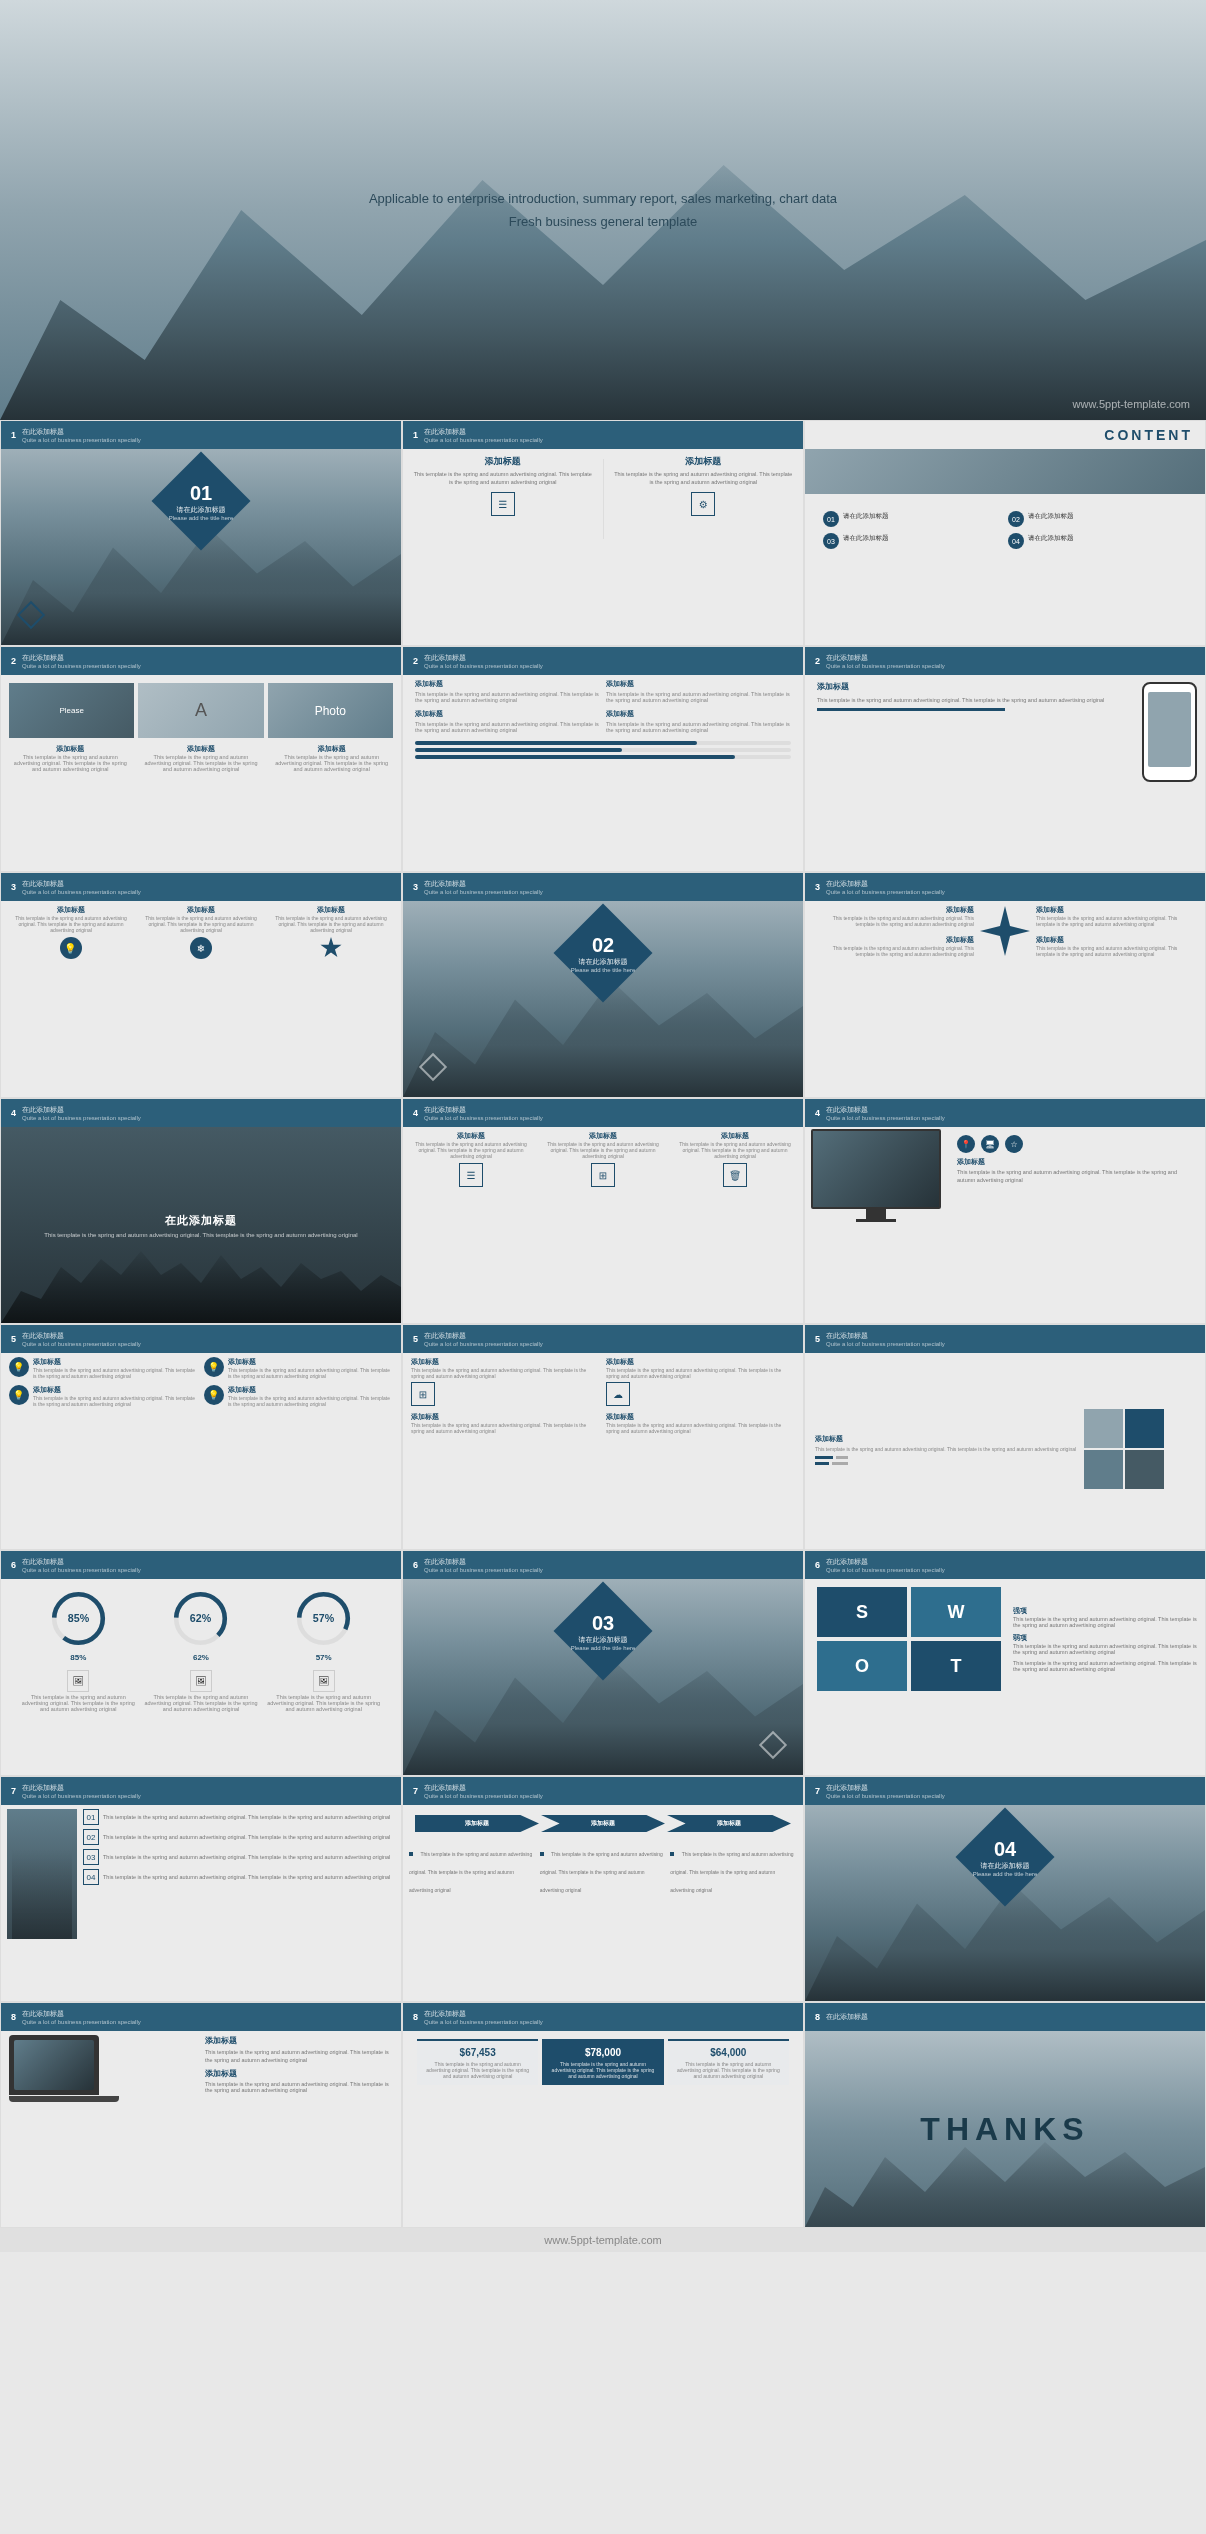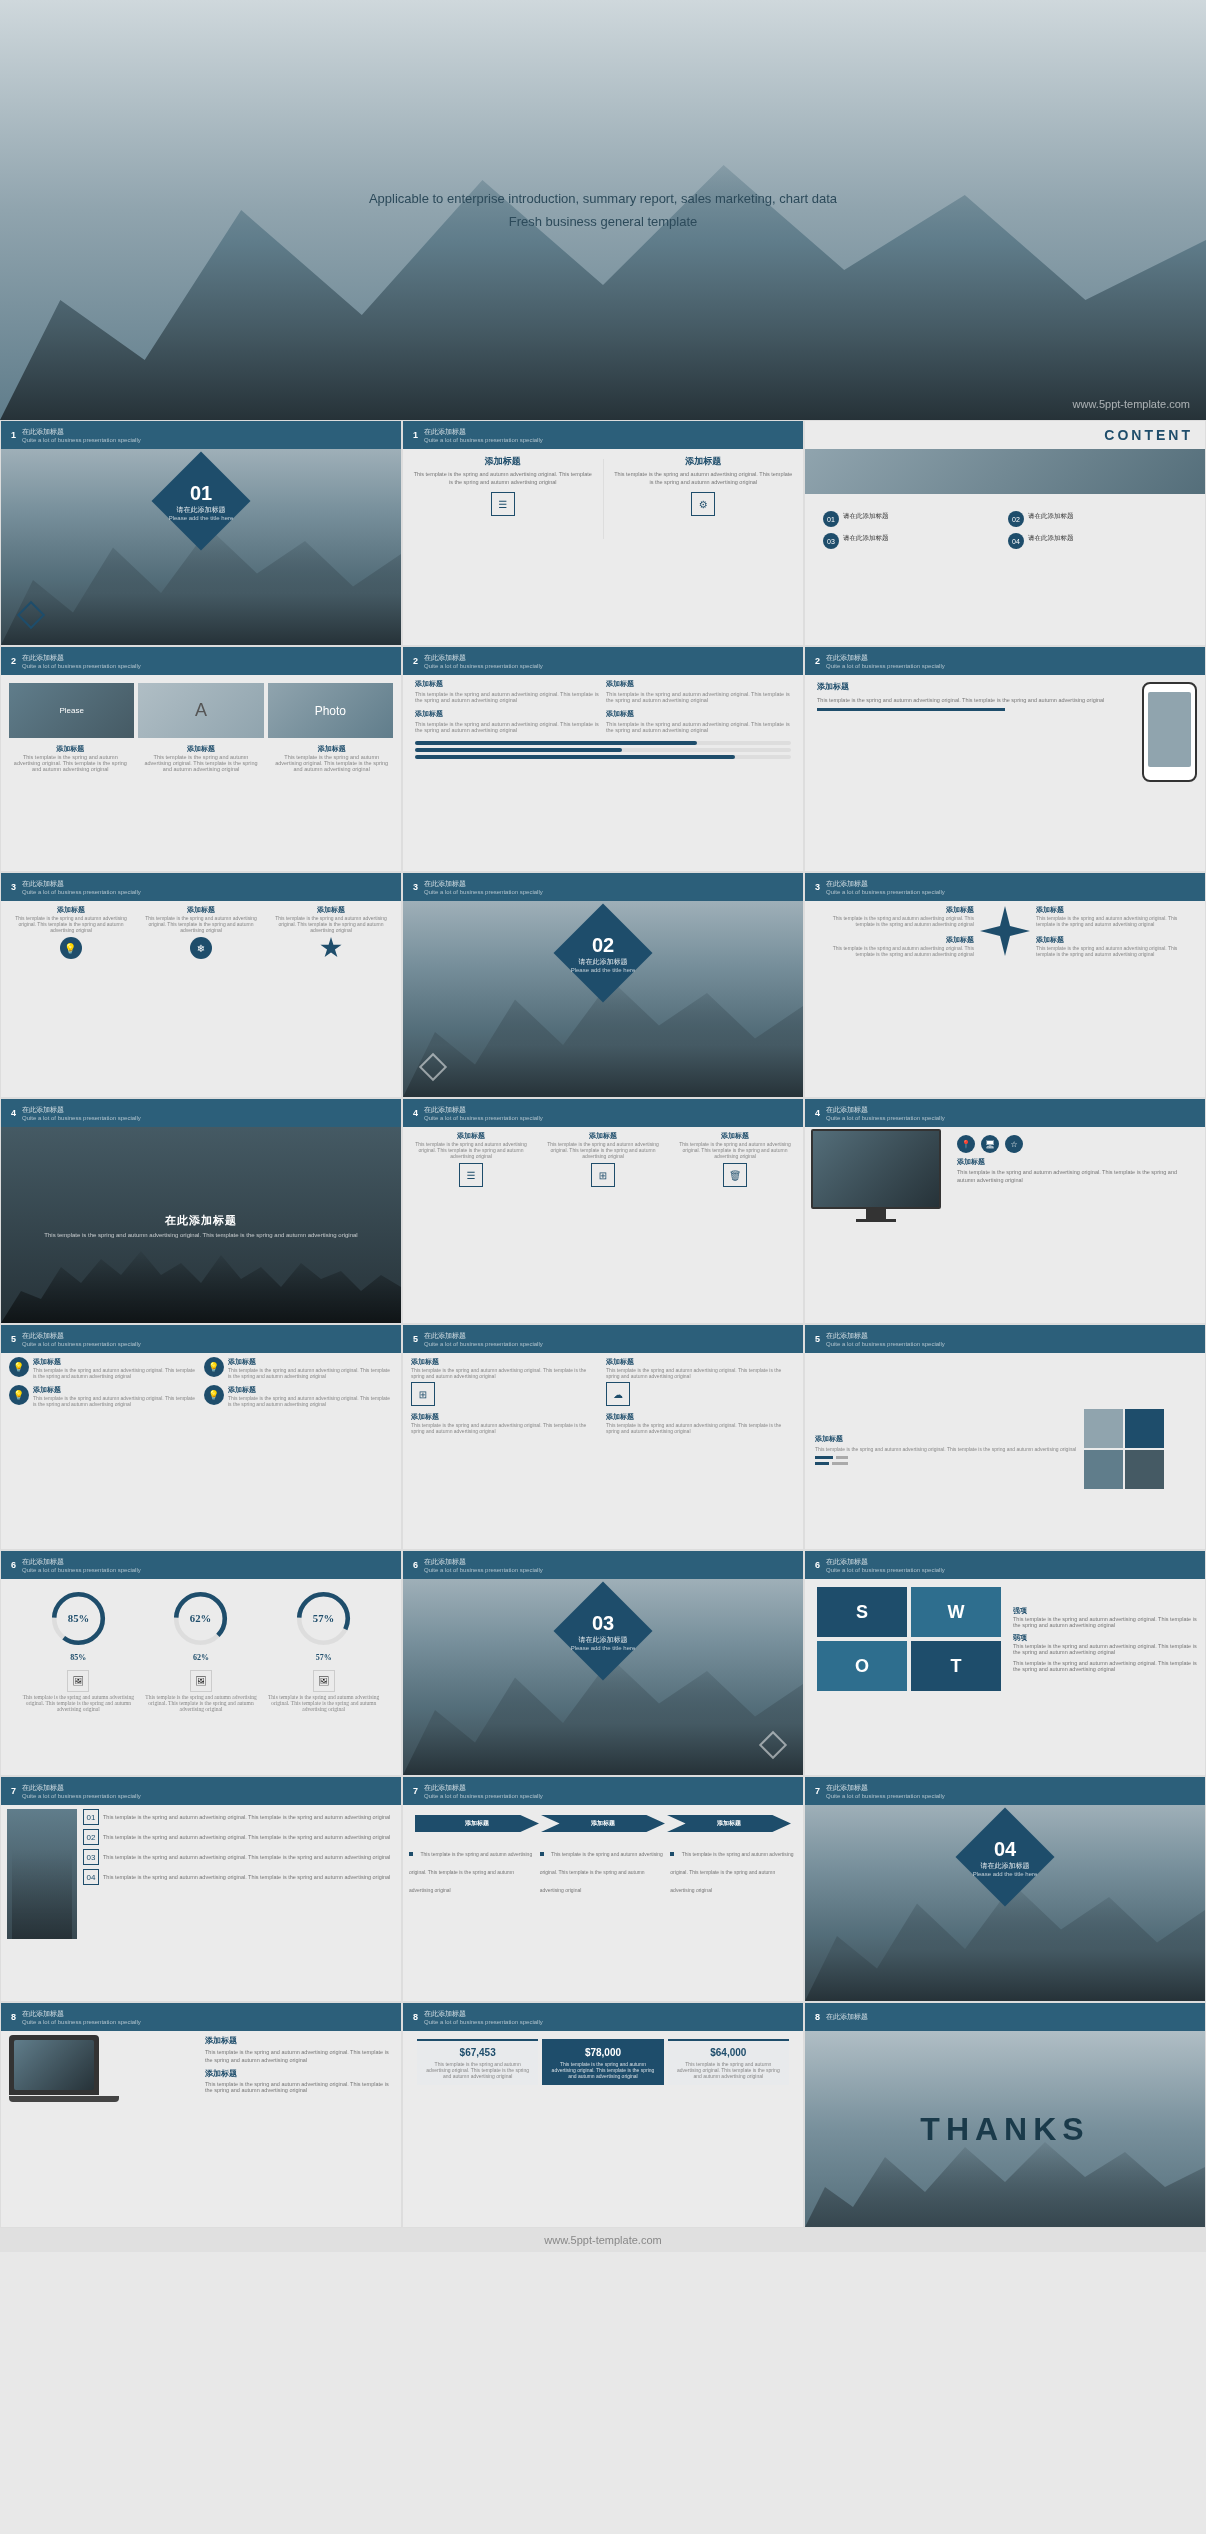--- a/index.html
+++ b/index.html
@@ -825,21 +825,21 @@
   </div>
 
   <div class="slide" style="background:#ebebeb;">
     <div class="slide-header">
       <span class="slide-header-num">6</span>
       <div>
         <div class="slide-header-text">在此添加标题</div>
         <div class="slide-header-sub">Quite a lot of business presentation specially</div>
       </div>
     </div>
-    <div style="padding:32px 8px 6px;font-family:Liberation Serif, serif;">
+    <div style="padding:32px 8px 6px;">
       <div class="donut-row">
 
         <div class="donut-item">
           <svg class="donut" viewBox="0 0 36 36">
             <circle cx="18" cy="18" r="15.9" fill="none" stroke="#ddd" stroke-width="3"></circle>
             <circle cx="18" cy="18" r="15.9" fill="none" stroke="#1e4d6b" stroke-width="3" stroke-dasharray="85 15" stroke-dashoffset="25" transform="rotate(-90 18 18)"></circle>
             <text x="18" y="20" text-anchor="middle" font-size="7" font-weight="bold" fill="#1e4d6b">85%</text>
           </svg>
           <div class="donut-label">85%</div>
         </div>

